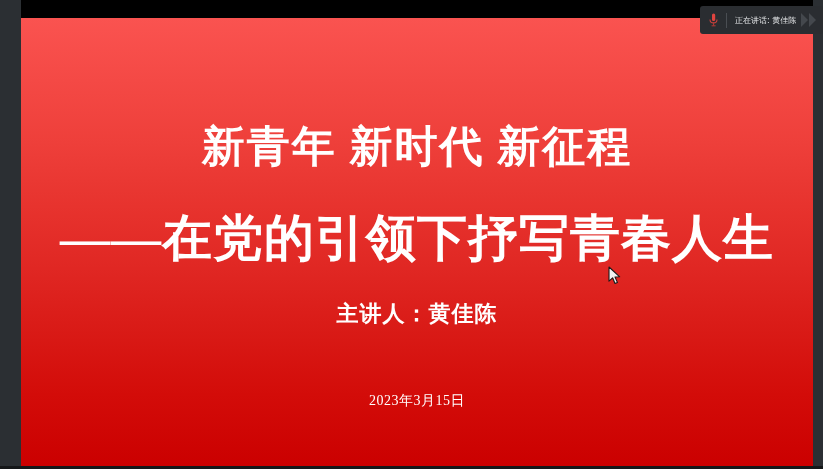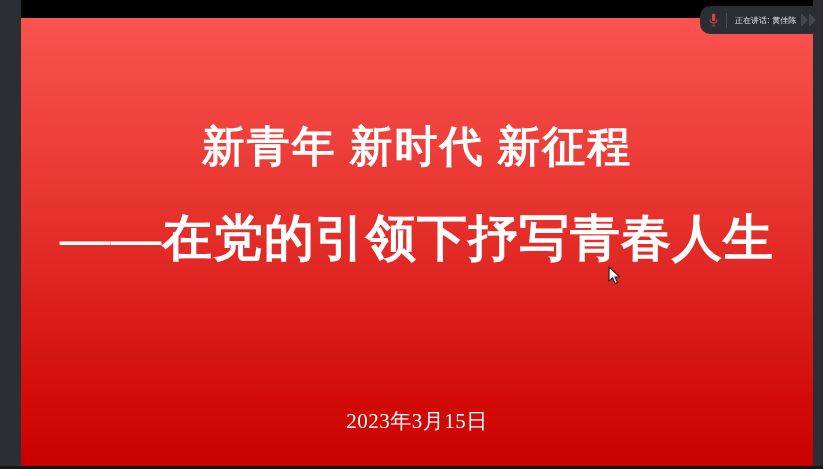--- a/index.html
+++ b/index.html
@@ -118,38 +118,38 @@
     font-weight: 700;
     letter-spacing: 1px;
     color: #ffffff;
     white-space: nowrap;
   }
 
   .date-line {
     position: absolute;
     left: 0;
     right: 0;
-    top: 389px;
-    font-family: "Liberation Serif", "DejaVu Serif", serif;
-    font-size: 21px;
+    top: 374px;
+    font-family: "Liberation Serif", "DejaVu Serif", serif;
+    font-size: 14px;
     font-weight: 400;
     letter-spacing: 0.5px;
     color: #ffffff;
     white-space: nowrap;
   }
 
   
   #speaker-badge {
     position: absolute;
     top: 6px;
     left: 700px;
     width: 123px;
     height: 28px;
     background: #2a2d31;
-    border-radius: 10px;
+    border-radius: 3px;
     display: flex;
     align-items: center;
     z-index: 20;
     overflow: hidden;
   }
   .badge-icon {
     width: 26px;
     height: 28px;
     display: flex;
     align-items: center;
@@ -196,20 +196,21 @@
 </style>
 </head>
 <body>
 
 <div id="screen">
 
   <div id="slide">
     <div class="slide-inner">
       <div class="title-main">新青年 新时代 新征程</div>
       <div class="title-sub">——在党的引领下抒写青春人生</div>
+      <div class="presenter">主讲人：黄佳陈</div>
       <div class="date-line">2023年3月15日</div>
     </div>
   </div>
 
   <div class="chrome-top"></div>
   <div class="chrome-left"></div>
   <div class="chrome-right"></div>
   <div class="chrome-bottom"></div>
 
   <div id="speaker-badge">

